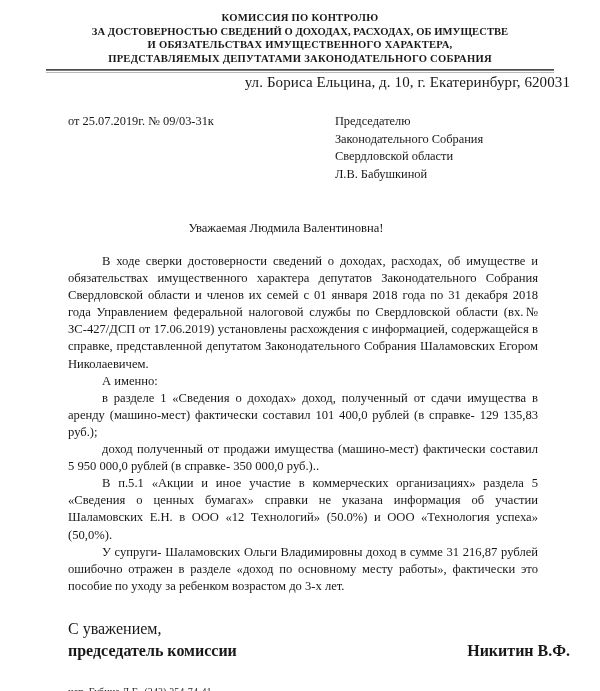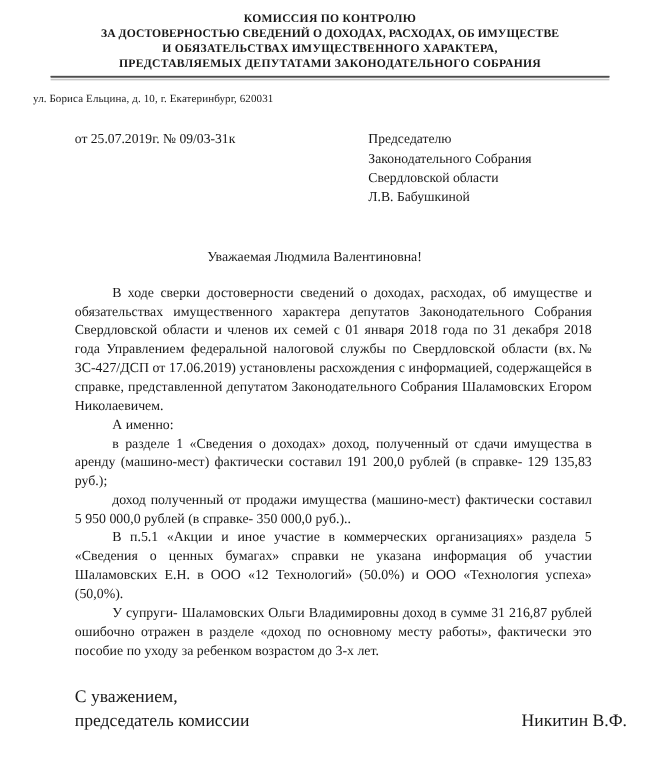--- a/index.html
+++ b/index.html
@@ -50,23 +50,23 @@
     border-top: 1px solid #4d4d4d;
     box-sizing: border-box;
   }
   .rule-thin {
     height: 1px;
     background: #b9b9b9;
     margin-top: 1px;
   }
 
   .addr-line {
-    font-size: 10px;
-    text-align: left;
-    margin-top: 12px;
+    font-size: 15px;
+    text-align: right;
+    margin-top: 1px;
     letter-spacing: 0.1px;
   }
 
   
   .ref-block {
     margin-top: 22px;
     padding: 0 36px 0 68px;
     display: flex;
     align-items: flex-start;
   }
@@ -114,20 +114,21 @@
   .sign-block {
     margin-top: 23px;
     padding: 0 30px 0 68px;
     font-size: 16px;
     line-height: 22px;
   }
   .sign-row {
     display: flex;
     justify-content: space-between;
     align-items: baseline;
+    font-weight: bold;
   }
   .sign-left { white-space: nowrap; }
   .sign-right { white-space: nowrap; }
 
   .executor {
     padding: 0 30px 0 68px;
     font-size: 10px;
     margin-top: 24px;
     color: #2a2a2a;
     letter-spacing: 0.1px;
@@ -160,21 +161,21 @@
       <div>Свердловской области</div>
       <div>Л.В. Бабушкиной</div>
     </div>
   </div>
 
   <div class="salutation">Уважаемая Людмила Валентиновна!</div>
 
   <div class="body-text">
     <p>В ходе сверки достоверности сведений о доходах, расходах, об имуществе и обязательствах имущественного характера депутатов Законодательного Собрания Свердловской области и членов их семей с 01 января 2018 года по 31 декабря 2018 года Управлением федеральной налоговой службы по Свердловской области (вх.№ ЗС-427/ДСП от 17.06.2019) установлены расхождения с информацией, содержащейся в справке, представленной депутатом Законодательного Собрания Шаламовских Егором Николаевичем.</p>
     <p class="no-just">А именно:</p>
-    <p>в разделе 1 «Сведения о доходах» доход, полученный от сдачи имущества в аренду (машино-мест) фактически составил 191 200,0 рублей (в справке- 129 135,83 руб.);</p>
+    <p>в разделе 1 «Сведения о доходах» доход, полученный от сдачи имущества в аренду (машино-мест) фактически составил 101 400,0 рублей (в справке- 129 135,83 руб.);</p>
     <p>доход полученный от продажи имущества (машино-мест) фактически составил 5 950 000,0 рублей (в справке- 350 000,0 руб.)..</p>
     <p>В п.5.1 «Акции и иное участие в коммерческих организациях» раздела 5 «Сведения о ценных бумагах» справки не указана информация об участии Шаламовских Е.Н. в ООО «12 Технологий» (50.0%) и ООО «Технология успеха» (50,0%).</p>
     <p>У супруги- Шаламовских Ольги Владимировны доход в сумме 31 216,87 рублей ошибочно отражен в разделе «доход по основному месту работы», фактически это пособие по уходу за ребенком возрастом до 3-х лет.</p>
   </div>
 
   <div class="sign-block">
     <div class="sign-left">С уважением,</div>
     <div class="sign-row">
       <div class="sign-left">председатель комиссии</div>
       <div class="sign-right">Никитин В.Ф.</div>

